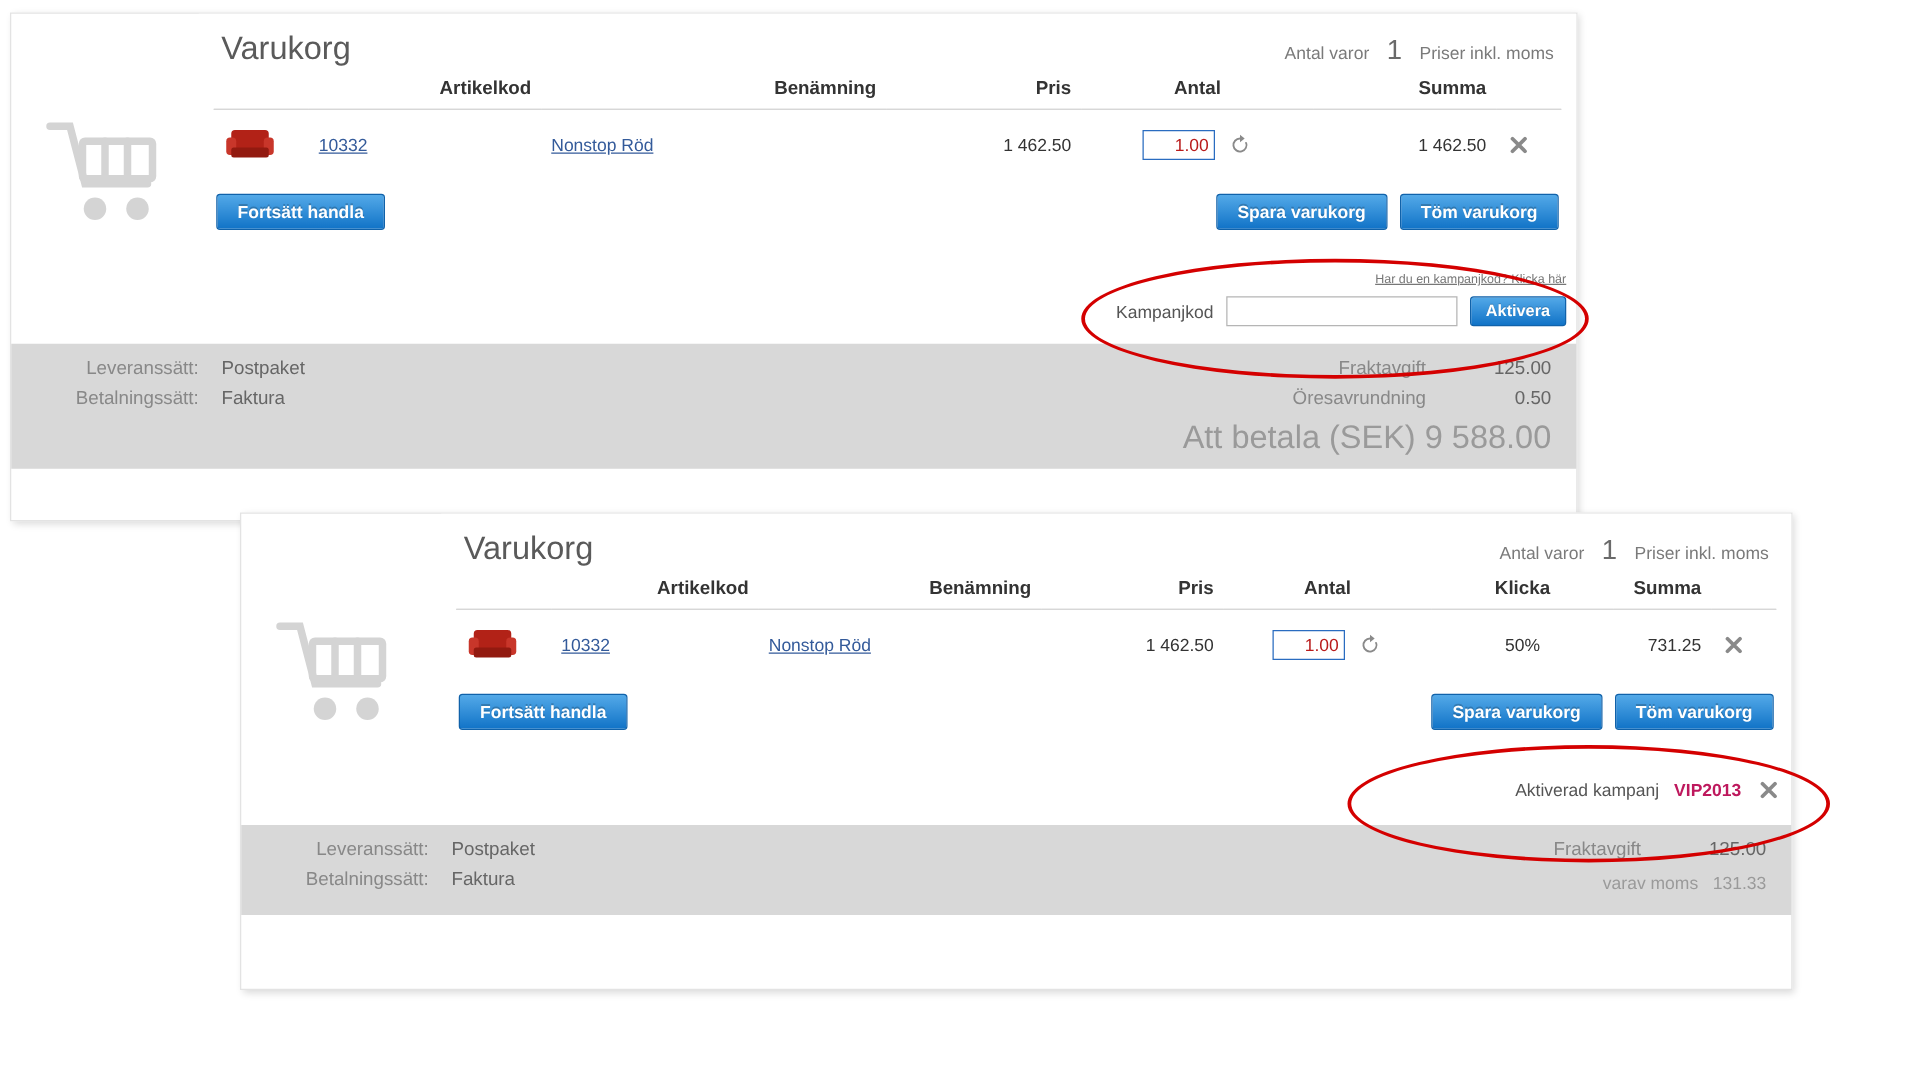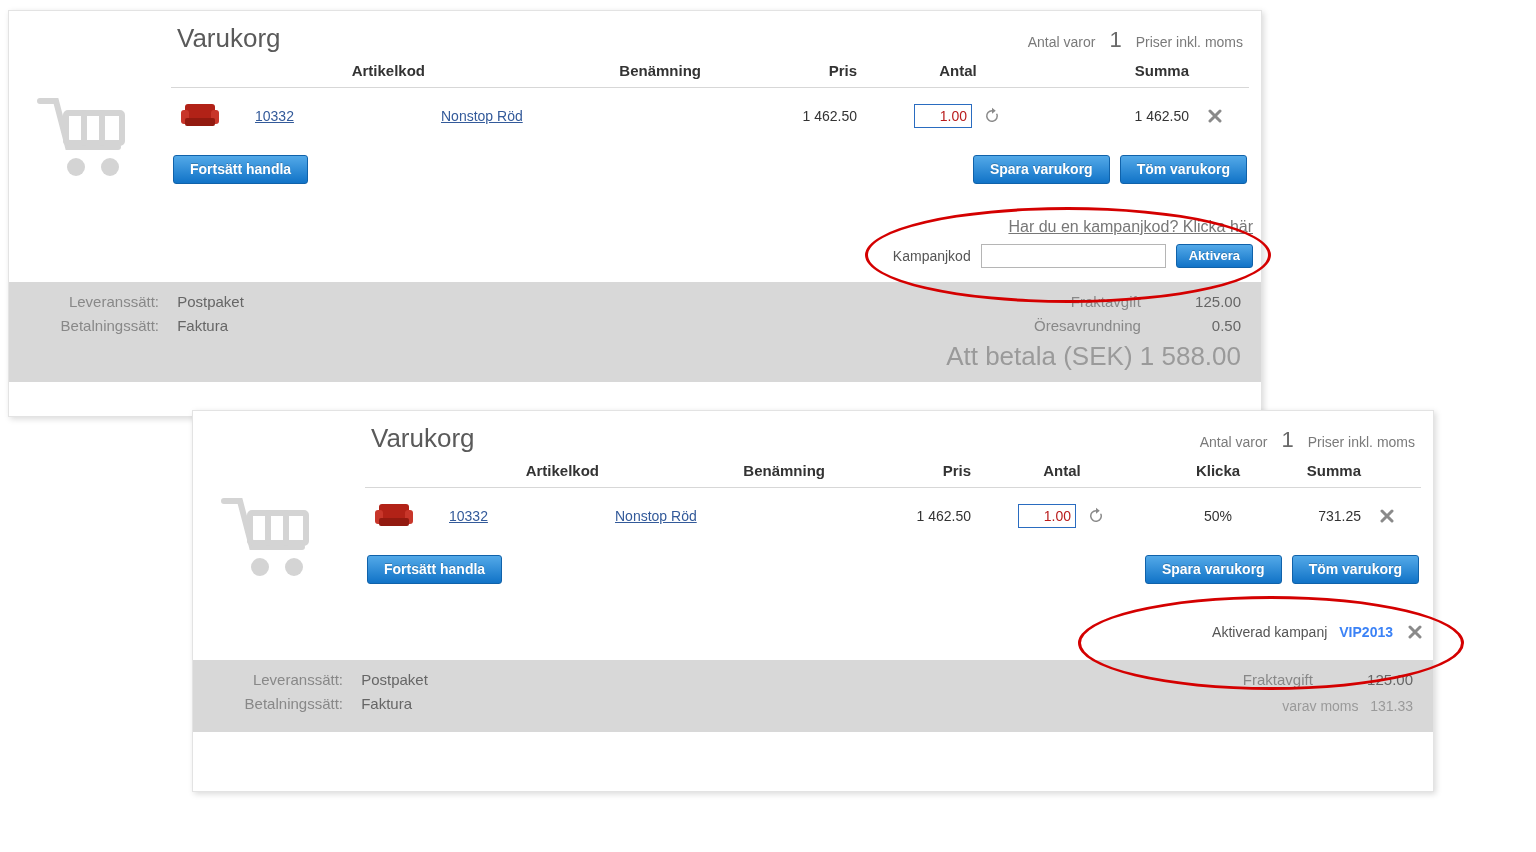--- a/index.html
+++ b/index.html
@@ -143,21 +143,21 @@
     margin-top: 18px;
     display: flex;
     flex-direction: column;
     align-items: flex-end;
     gap: 8px;
     padding-right: 8px;
   }
   .campaign-link {
     color: #777;
     text-decoration: underline;
-    font-size: 16px;
+    font-size: 10px;
     cursor: pointer;
   }
   .campaign-input-row {
     display: flex;
     align-items: center;
     gap: 10px;
     color: #555;
   }
   input.campaign {
     width: 175px;
@@ -171,21 +171,21 @@
     margin-top: 22px;
     display: flex;
     justify-content: flex-end;
     align-items: center;
     gap: 12px;
     padding-right: 8px;
     color: #555;
   }
   .activated-row .code {
     font-weight: bold;
-    color: #3b82f6;
+    color: #be185d;
   }
 
   
   .summary-flex {
     display: flex;
     justify-content: space-between;
     gap: 40px;
     color: #666;
   }
   .summary-left {
@@ -345,21 +345,21 @@
         <div>
           <span class="label">Fraktavgift</span>
           <span class="val">125.00</span>
         </div>
         <div>
           <span class="label">Öresavrundning</span>
           <span class="val">0.50</span>
         </div>
         <div class="total-line">
           <span>Att betala (SEK)</span>
-          <span>1 588.00</span>
+          <span>9 588.00</span>
         </div>
       </div>
     </div>
   </div>
 </div>
 
 <div id="panel2" class="panel">
 
   <div class="cart-icon-wrap">
     <svg class="cart-icon-svg" width="100" height="90" viewBox="0 0 100 90">

